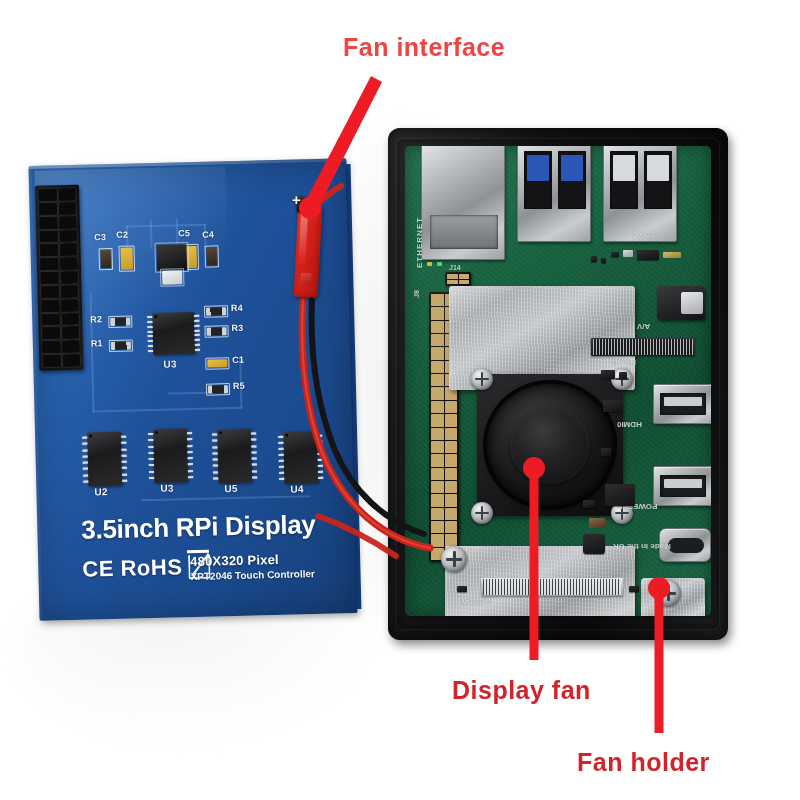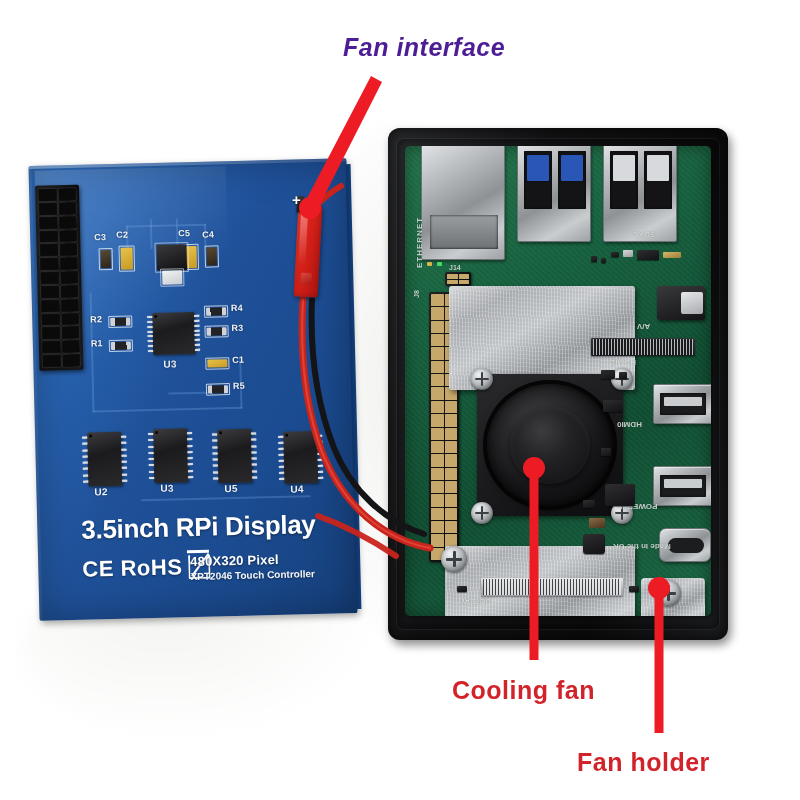--- a/index.html
+++ b/index.html
@@ -935,18 +935,18 @@
       <polygon points="371,76 382,82 316,212 304,204" fill="#ed1c24"></polygon>
       <circle cx="310" cy="208" r="11" fill="#ed1c24"></circle>
 
       <line x1="534" y1="470" x2="534" y2="660" stroke="#ed1c24" stroke-width="9" stroke-linecap="butt"></line>
       <circle cx="534" cy="468" r="11" fill="#ed1c24"></circle>
 
       <line x1="659" y1="590" x2="659" y2="733" stroke="#ed1c24" stroke-width="9" stroke-linecap="butt"></line>
       <circle cx="659" cy="588" r="11" fill="#ed1c24"></circle>
     </svg>
 
-    <div class="anno-label" id="anno-0" style="left: 343px; top: 33px; color: #4c1d95; font-style: italic;">Fan interface</div>
-    <div class="anno-label" id="anno-1" style="left: 452px; top: 676px; color: rgb(210, 35, 42);">Cooling fan</div>
+    <div class="anno-label" id="anno-0" style="left: 343px; top: 33px; color: #ef4444;">Fan interface</div>
+    <div class="anno-label" id="anno-1" style="left: 452px; top: 676px; color: rgb(210, 35, 42);">Display fan</div>
     <div class="anno-label" id="anno-2" style="left: 577px; top: 748px; color: rgb(210, 35, 42);">Fan holder</div>
   </div>
 
 </div>
 
 </body></html>

